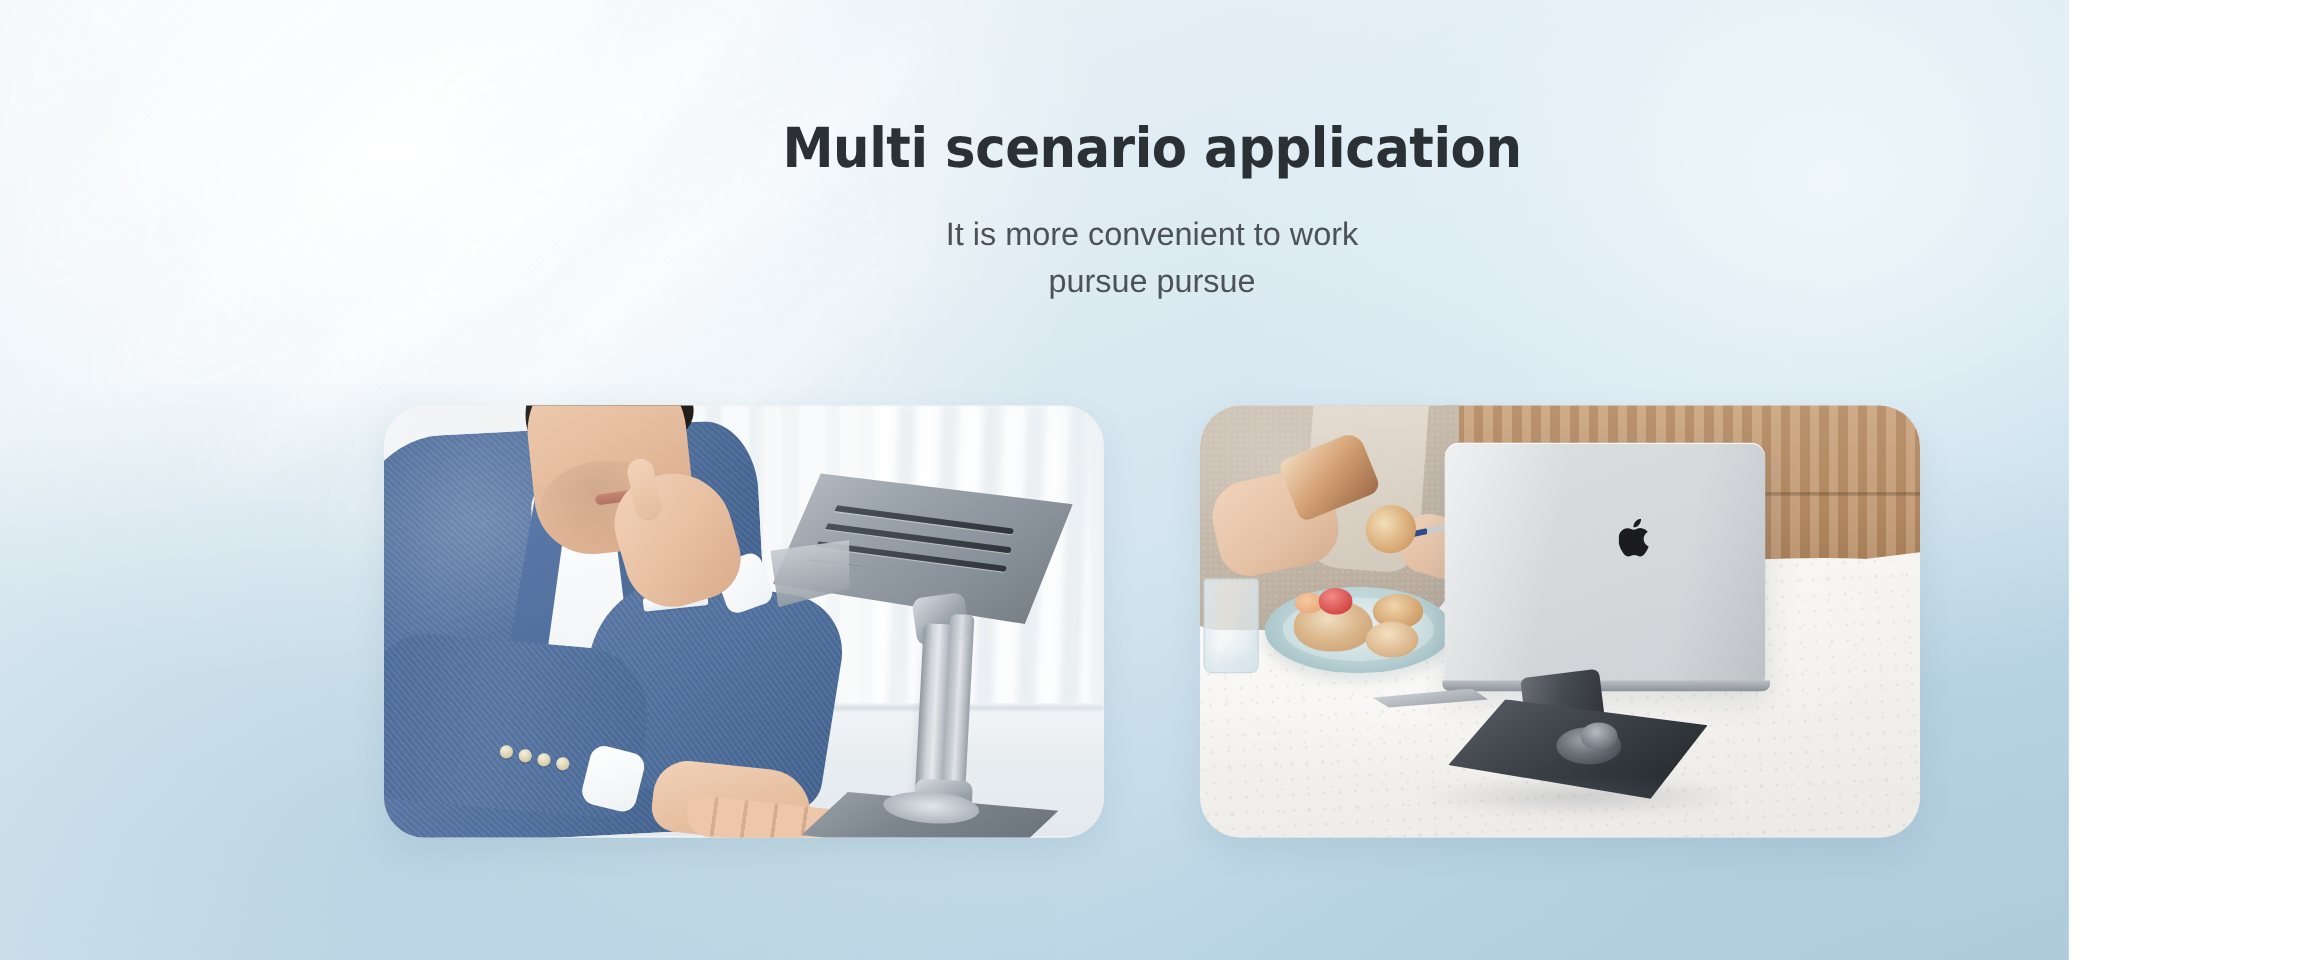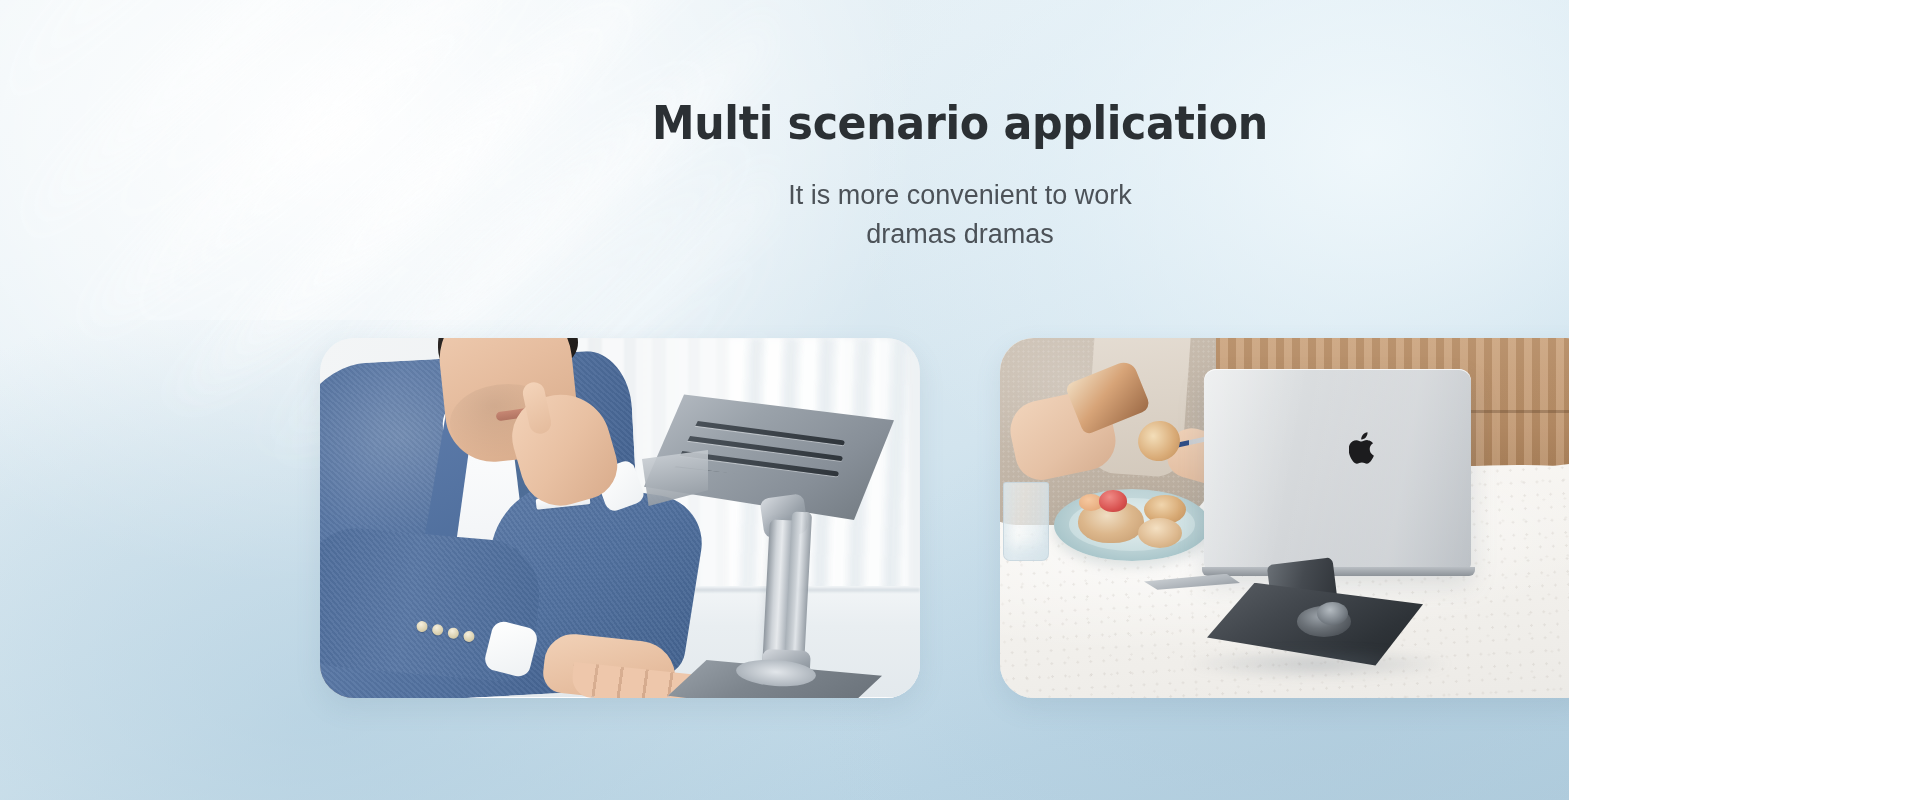--- a/index.html
+++ b/index.html
@@ -6,21 +6,21 @@
   * { margin:0; padding:0; box-sizing:border-box; }
   html, body {
     width:1920px; height:800px;
     overflow:hidden;
     font-family:"Liberation Sans", sans-serif;
   }
 
   
   .banner{
     position:relative;
-    width:1569px; height:800px;
+    width:1724px; height:800px;
     background:
       linear-gradient(160deg, #eef5f8 0%, #e4eff5 28%, #d2e4ee 58%, #b9d4e4 82%, #afccdd 100%);
     overflow:hidden;
   }
   
   .bg-tint-tl{
     position:absolute; left:-240px; top:-320px; width:1150px; height:900px;
     background:radial-gradient(ellipse at 50% 50%, rgba(255,255,255,.95) 0%, rgba(255,255,255,.55) 38%, rgba(255,255,255,0) 72%);
     pointer-events:none;
   }
@@ -554,21 +554,21 @@
   <div class="bg-tint-tr"></div>
   <div class="bg-tint-bl"></div>
   <div class="bg-tint-br"></div>
   <div class="bg-streaks"></div>
   <div class="bg-streaks-2"></div>
 
   <div class="headings">
     <div class="title">Multi scenario application</div>
     <div class="subtitle">
       <span>It is more convenient to work</span>
-      <span>dramas dramas</span>
+      <span>pursue pursue</span>
     </div>
   </div>
 
   <div class="cards">
 
     <div class="card">
       <div class="photo-left" aria-label="Businessman in a blue suit resting his chin on his hand at a white desk beside a grey aluminium adjustable tablet stand holding a tablet">
         <div class="pl-curtain"></div>
         <div class="pl-curtain-soft"></div>
         <div class="pl-desk"></div>

